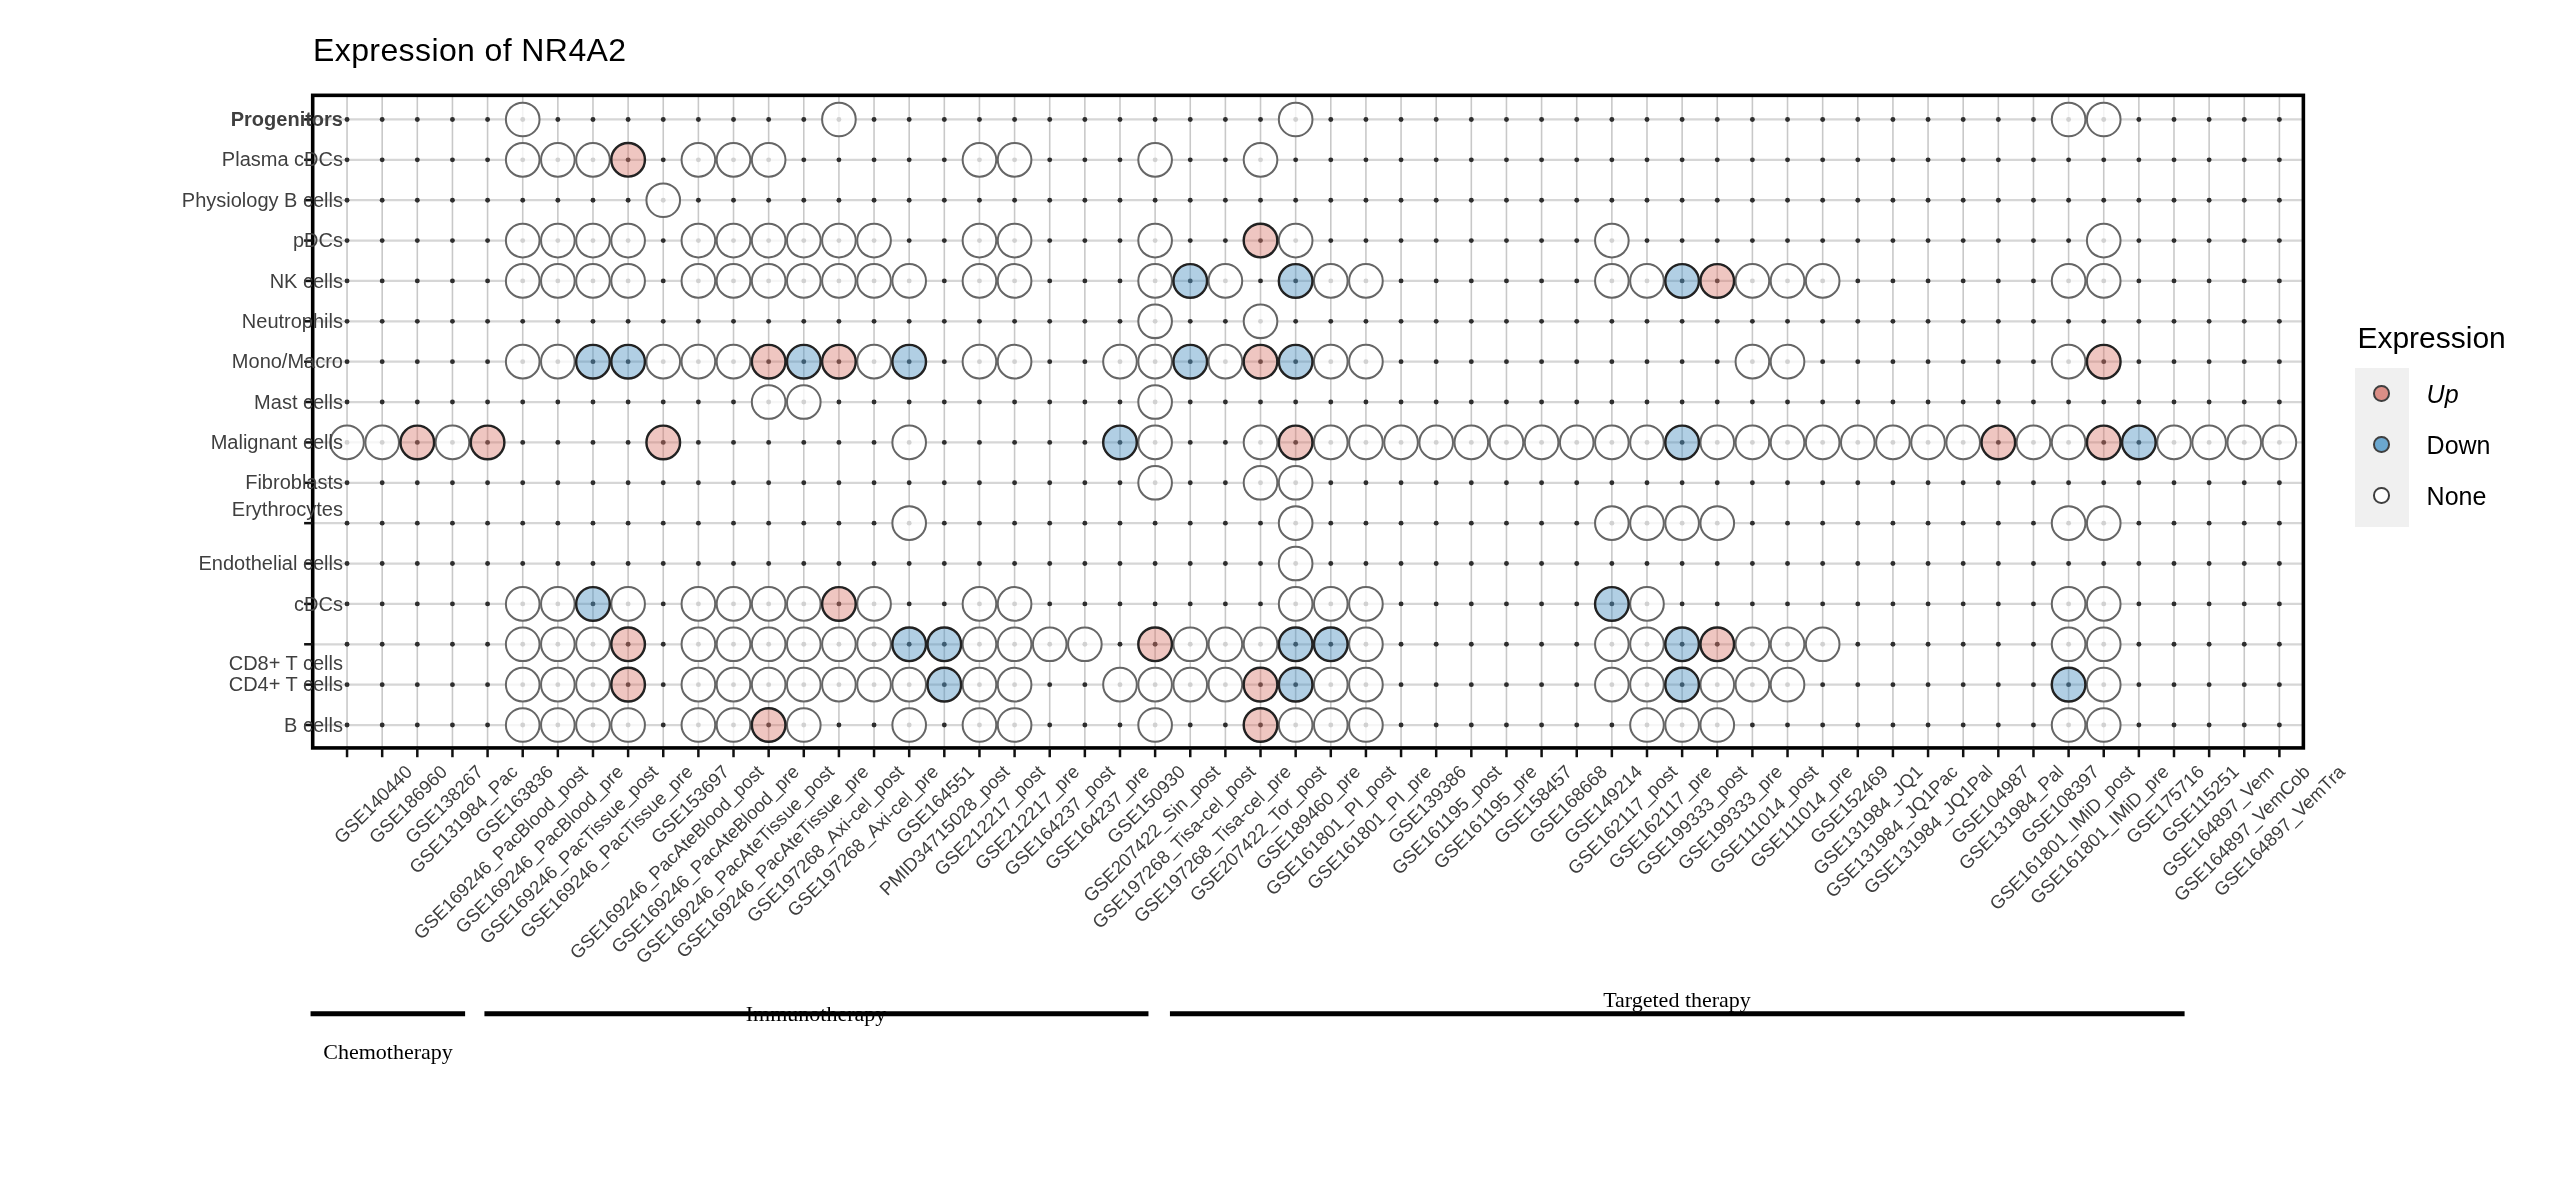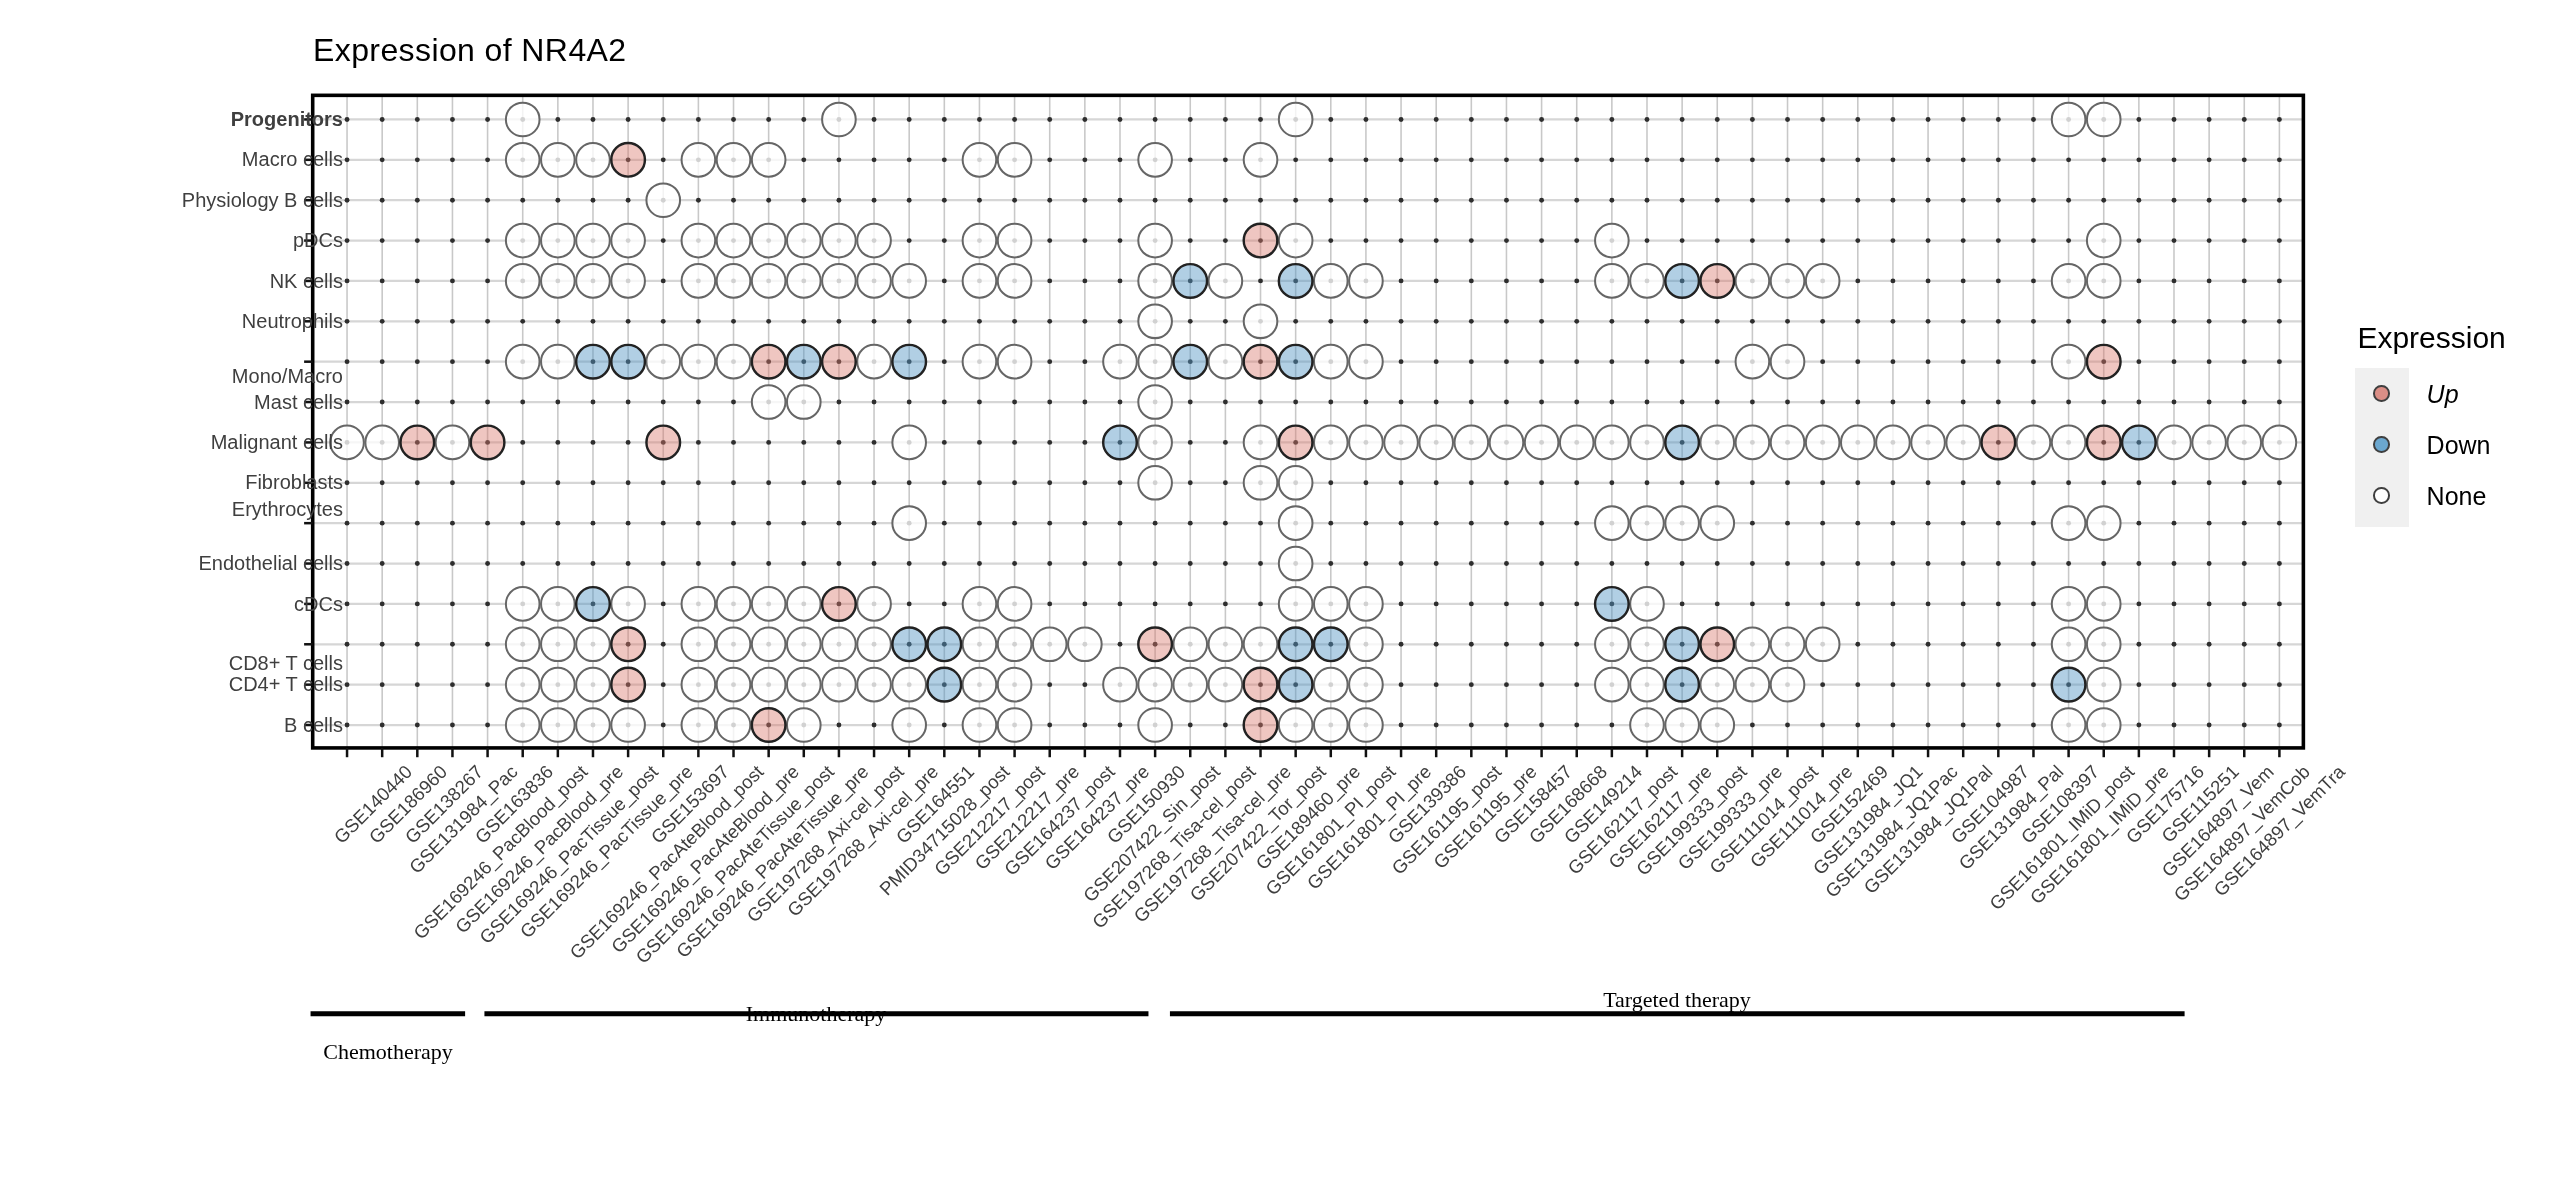--- a/index.html
+++ b/index.html
@@ -1328,26 +1328,26 @@
       </g>
     <g id="g-bars">
         <rect x="434" y="1413" width="216" height="7" fill="#000"></rect>
         <rect x="677" y="1413" width="928" height="7" fill="#000"></rect>
         <rect x="1635" y="1413" width="1418" height="7" fill="#000"></rect>
       </g>
   </svg>
 
   <div id="row-labels">
       <div class="row-label" style="top: 107px; font-weight: bold;">Progenitors</div>
-      <div class="row-label" style="top: 147px;">Macro cells</div>
+      <div class="row-label" style="top: 147px;">Plasma cDCs</div>
       <div class="row-label" style="top: 188px;">Physiology B cells</div>
       <div class="row-label" style="top: 228px;">pDCs</div>
       <div class="row-label" style="top: 269px;">NK cells</div>
       <div class="row-label" style="top: 309px;">Neutrophils</div>
-      <div class="row-label" style="top: 349px; margin-top: 15px;">Mono/Macro</div>
+      <div class="row-label" style="top: 349px;">Mono/Macro</div>
       <div class="row-label" style="top: 390px;">Mast cells</div>
       <div class="row-label" style="top: 430px;">Malignant cells</div>
       <div class="row-label" style="top: 470px;">Fibroblasts</div>
       <div class="row-label" style="top: 497px;">Erythrocytes</div>
       <div class="row-label" style="top: 551px;">Endothelial cells</div>
       <div class="row-label" style="top: 592px;">cDCs</div>
       <div class="row-label" style="top: 651px;">CD8+ T cells</div>
       <div class="row-label" style="top: 672px;">CD4+ T cells</div>
       <div class="row-label" style="top: 713px;">B cells</div>
     </div>

